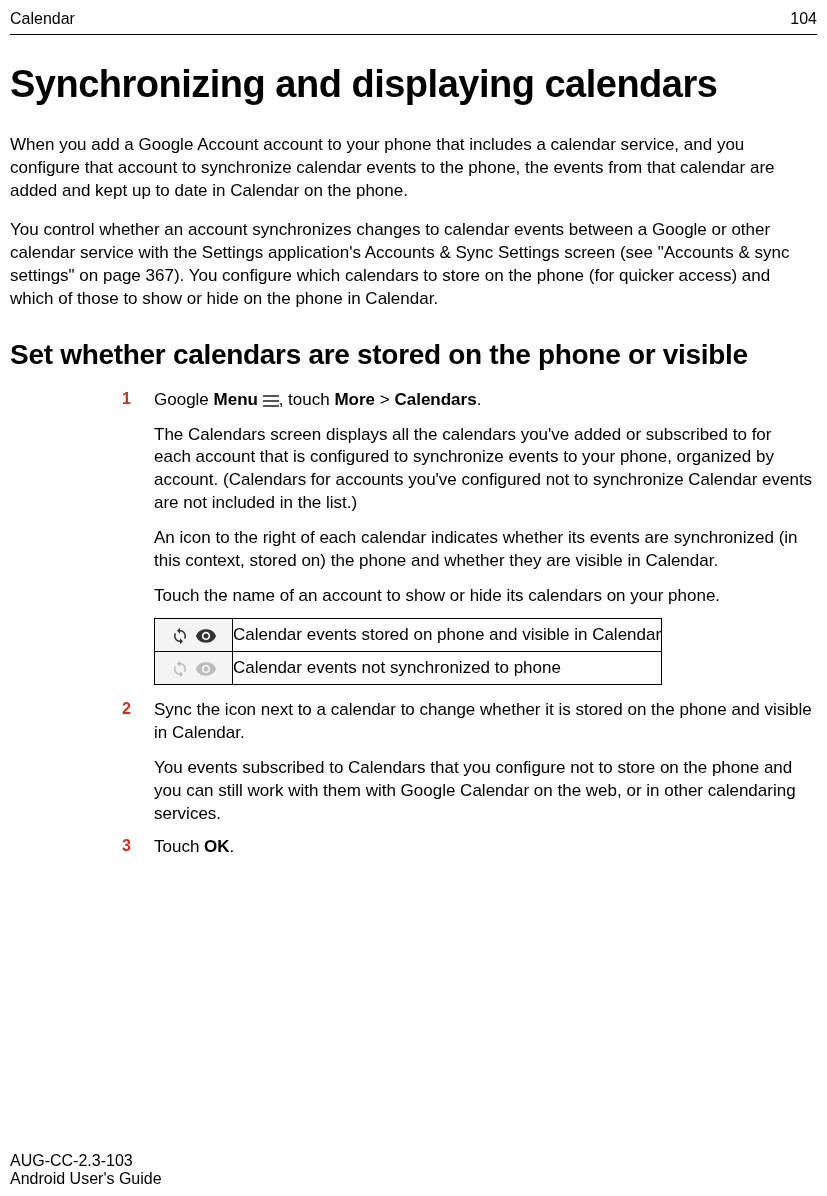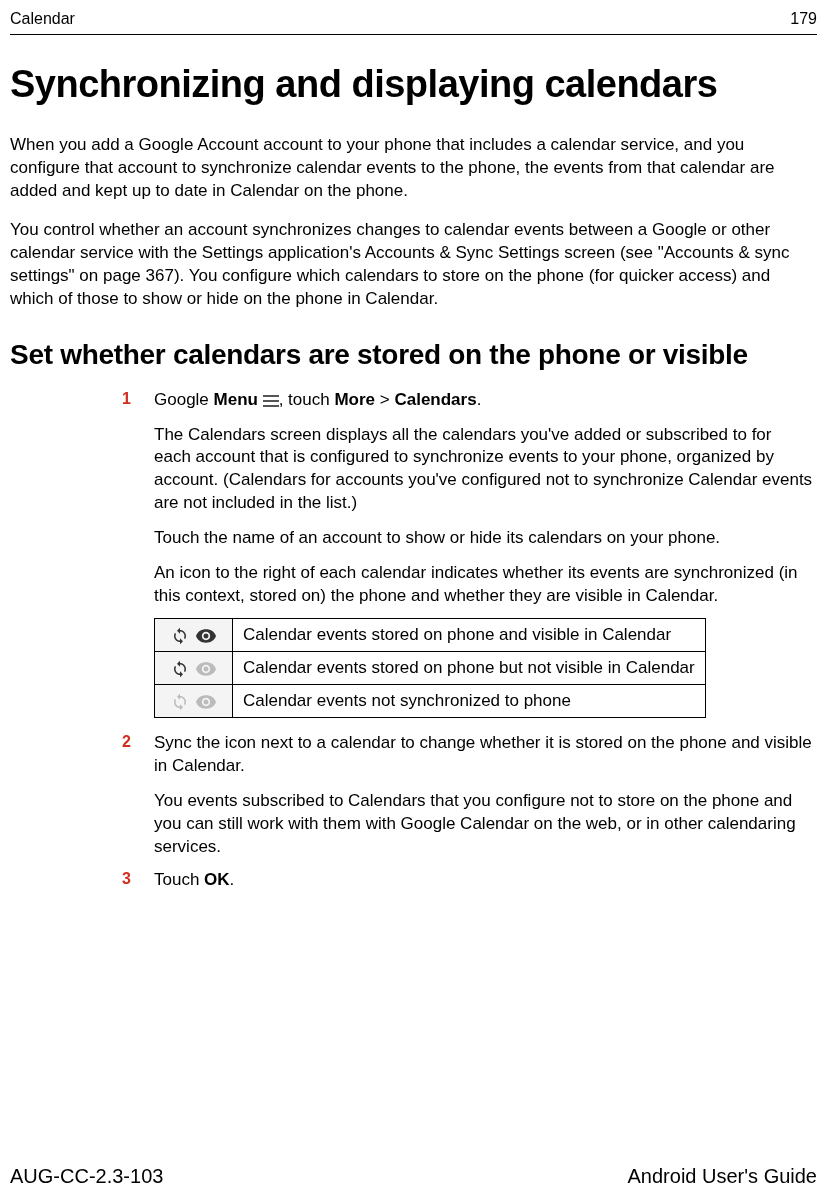--- a/index.html
+++ b/index.html
@@ -89,21 +89,21 @@
       box-shadow: 0 5px 0 #555, 0 10px 0 #555;
     }
     table.icon-table {
       border-collapse: collapse;
       margin-left: 144px;
       margin-bottom: 14px;
       margin-top: 6px;
     }
     table.icon-table td {
       border: 1px solid #000;
-      padding: 6px 10px;
+      padding: 6px 0;
       font-size: 17px;
       vertical-align: middle;
     }
     .icon-cell {
       width: 78px;
       text-align: center;
       background: #f4f4f4;
       padding: 4px !important;
     }
     .sync-icon {
@@ -115,76 +115,66 @@
       vertical-align: middle;
       margin-left: 2px;
     }
     .footer {
       position: absolute;
       bottom: 8px;
       left: 10px;
       right: 10px;
       display: flex;
       justify-content: space-between;
-      font-size: 20px;
+      font-size: 16px;
       padding-top: 6px;
+      flex-direction: column;
     }
     b { font-weight: bold; }
   </style>
 </head>
 <body>
 
 <div class="header">
   <span>Calendar</span>
-  <span>179</span>
+  <span>104</span>
 </div>
 
 <h1 class="title">Synchronizing and displaying calendars</h1>
 
 <p class="body-text">When you add a Google Account account to your phone that includes a calendar service, and you configure that account to synchronize calendar events to the phone, the events from that calendar are added and kept up to date in Calendar on the phone.</p>
 <p class="body-text">You control whether an account synchronizes changes to calendar events between a Google or other calendar service with the Settings application's Accounts &amp; Sync Settings screen (see "Accounts &amp; sync settings" on page 367). You configure which calendars to store on the phone (for quicker access) and which of those to show or hide on the phone in Calendar.</p>
 
 <h2 class="subheading">Set whether calendars are stored on the phone or visible</h2>
 
 <div class="step">
   <div class="step-num">1</div>
   <div class="step-content">
     <p>
       <span>Google </span><b>Menu</b>
       <span class="menu-icon"></span><span>, touch </span><b>More</b><span> &gt; </span><b>Calendars</b><span>.</span>
     </p>
     <p>The Calendars screen displays all the calendars you've added or subscribed to for each account that is configured to synchronize events to your phone, organized by account. (Calendars for accounts you've configured not to synchronize Calendar events are not included in the list.)</p>
+    <p>An icon to the right of each calendar indicates whether its events are synchronized (in this context, stored on) the phone and whether they are visible in Calendar.</p>
     <p>Touch the name of an account to show or hide its calendars on your phone.</p>
-    <p>An icon to the right of each calendar indicates whether its events are synchronized (in this context, stored on) the phone and whether they are visible in Calendar.</p>
   </div>
 </div>
 
 <table class="icon-table">
   <tbody>
       <tr>
     <td class="icon-cell">
       <svg class="sync-icon" width="18" height="18" viewBox="0 0 24 24">
             <path fill="#333" d="M12 4V1L8 5l4 4V6c3.3 0 6 2.7 6 6 0 1-.3 2-.7 2.8l1.5 1.5C19.5 15 20 13.6 20 12c0-4.4-3.6-8-8-8zm0 14c-3.3 0-6-2.7-6-6 0-1 .3-2 .7-2.8L5.2 7.7C4.5 9 4 10.4 4 12c0 4.4 3.6 8 8 8v3l4-4-4-4v3z"></path>
           </svg>
       <svg class="eye-icon" width="20" height="14" viewBox="0 0 24 16">
             <path fill="#333" d="M12 0C6 0 1.7 3.1 0 8c1.7 4.9 6 8 12 8s10.3-3.1 12-8c-1.7-4.9-6-8-12-8zm0 13c-2.8 0-5-2.2-5-5s2.2-5 5-5 5 2.2 5 5-2.2 5-5 5zm0-8c-1.7 0-3 1.3-3 3s1.3 3 3 3 3-1.3 3-3-1.3-3-3-3z"></path>
           </svg>
     </td>
     <td>Calendar events stored on phone and visible in Calendar</td>
-  </tr>
-  <tr>
-    <td class="icon-cell">
-      <svg class="sync-icon" width="18" height="18" viewBox="0 0 24 24">
-            <path fill="#333" d="M12 4V1L8 5l4 4V6c3.3 0 6 2.7 6 6 0 1-.3 2-.7 2.8l1.5 1.5C19.5 15 20 13.6 20 12c0-4.4-3.6-8-8-8zm0 14c-3.3 0-6-2.7-6-6 0-1 .3-2 .7-2.8L5.2 7.7C4.5 9 4 10.4 4 12c0 4.4 3.6 8 8 8v3l4-4-4-4v3z"></path>
-          </svg>
-      <svg class="eye-icon" width="20" height="14" viewBox="0 0 24 16">
-            <path fill="#bbb" d="M12 0C6 0 1.7 3.1 0 8c1.7 4.9 6 8 12 8s10.3-3.1 12-8c-1.7-4.9-6-8-12-8zm0 13c-2.8 0-5-2.2-5-5s2.2-5 5-5 5 2.2 5 5-2.2 5-5 5zm0-8c-1.7 0-3 1.3-3 3s1.3 3 3 3 3-1.3 3-3-1.3-3-3-3z"></path>
-          </svg>
-    </td>
-    <td>Calendar events stored on phone but not visible in Calendar</td>
   </tr>
   <tr>
     <td class="icon-cell">
       <svg class="sync-icon" width="18" height="18" viewBox="0 0 24 24">
             <path fill="#bbb" d="M12 4V1L8 5l4 4V6c3.3 0 6 2.7 6 6 0 1-.3 2-.7 2.8l1.5 1.5C19.5 15 20 13.6 20 12c0-4.4-3.6-8-8-8zm0 14c-3.3 0-6-2.7-6-6 0-1 .3-2 .7-2.8L5.2 7.7C4.5 9 4 10.4 4 12c0 4.4 3.6 8 8 8v3l4-4-4-4v3z"></path>
           </svg>
       <svg class="eye-icon" width="20" height="14" viewBox="0 0 24 16">
             <path fill="#bbb" d="M12 0C6 0 1.7 3.1 0 8c1.7 4.9 6 8 12 8s10.3-3.1 12-8c-1.7-4.9-6-8-12-8zm0 13c-2.8 0-5-2.2-5-5s2.2-5 5-5 5 2.2 5 5-2.2 5-5 5zm0-8c-1.7 0-3 1.3-3 3s1.3 3 3 3 3-1.3 3-3-1.3-3-3-3z"></path>
           </svg>
     </td>

